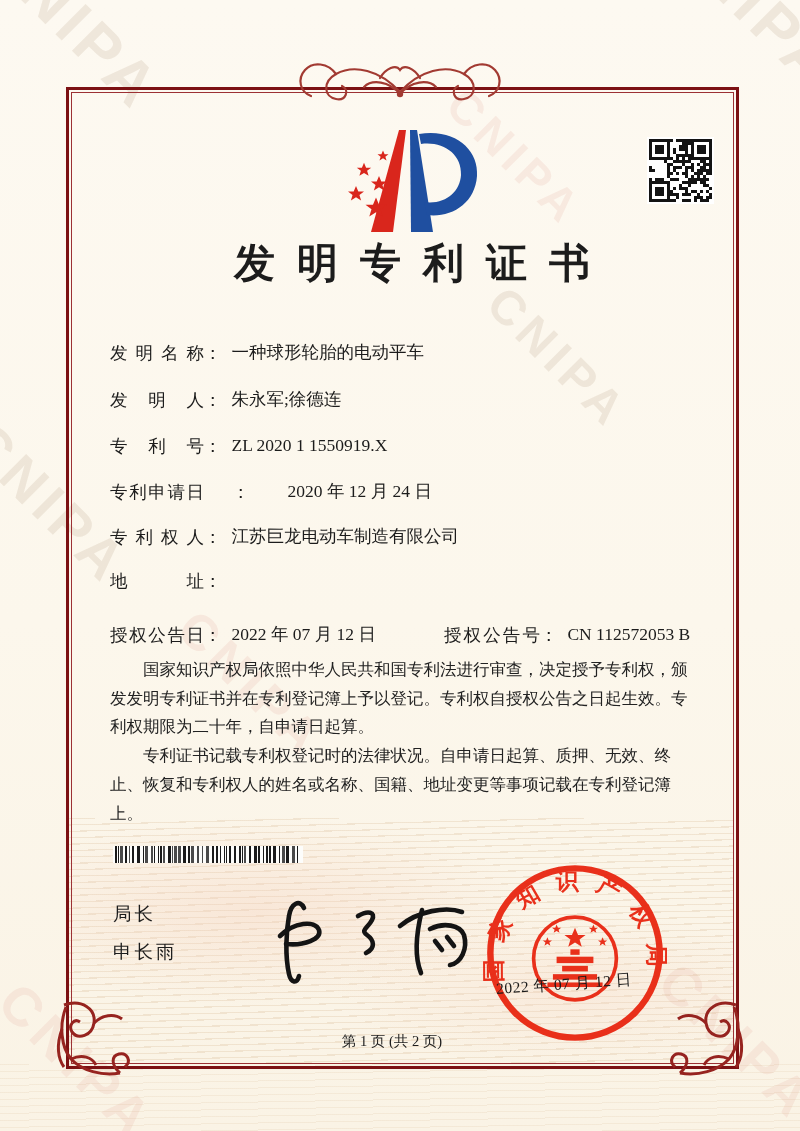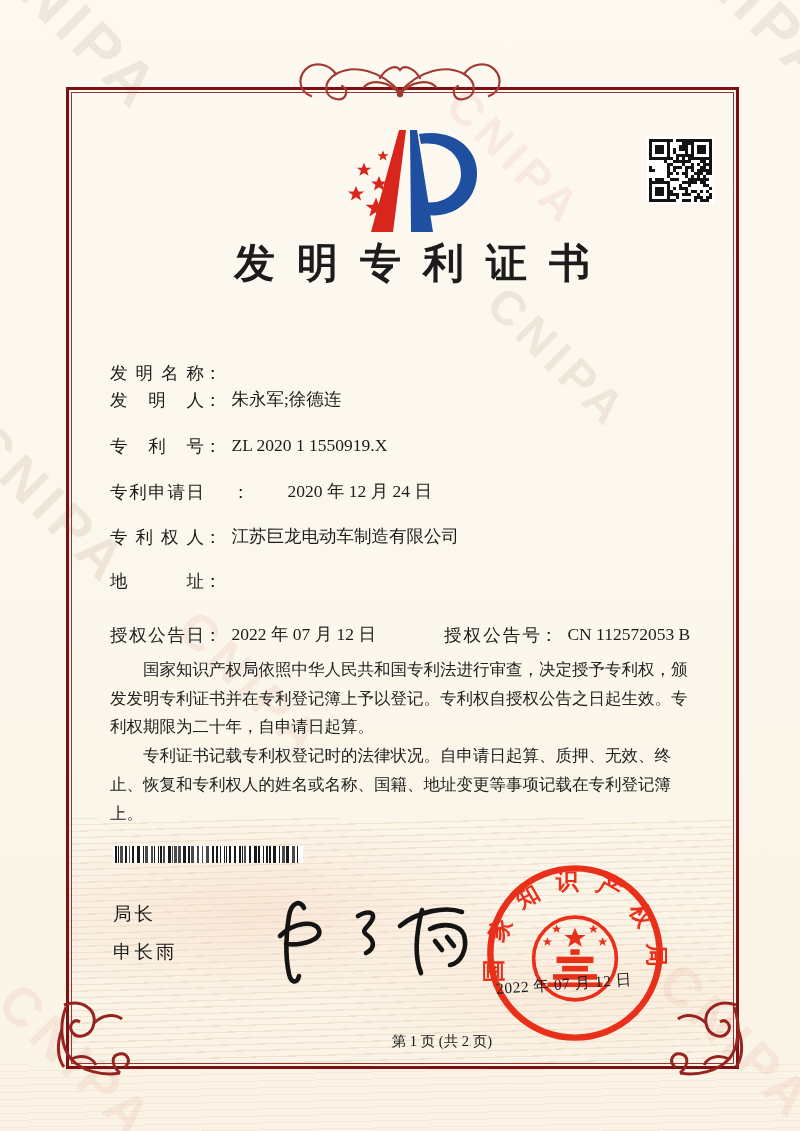--- a/index.html
+++ b/index.html
@@ -46,21 +46,21 @@
   .qr b{display:block;}
   .qr b.on{background:#131313;}
   
   .officer{position:absolute;left:113px;z-index:3;font-size:18.5px;letter-spacing:3px;}
   .sig{position:absolute;left:268px;top:886px;z-index:3;}
   
   .seal{position:absolute;left:483px;top:861px;width:184px;height:184px;z-index:4;opacity:0.93;}
   .seal-date{position:absolute;left:496px;top:973px;width:170px;z-index:5;font-size:15.5px;
              color:#1a1a1a;letter-spacing:0.5px;transform:rotate(-4deg);white-space:nowrap;}
   
-  .pageno{position:absolute;left:292px;top:1032px;width:200px;z-index:3;text-align:right;font-size:14.5px;}
+  .pageno{position:absolute;left:292px;top:1032px;width:200px;z-index:3;text-align:center;font-size:14.5px;}
   .footnote{position:absolute;left:302px;top:1077px;width:212px;height:27px;z-index:3;
             background:#ffffff;text-align:center;font-size:15.5px;line-height:27px;letter-spacing:2px;}
   
   .orn{z-index:2;}
 </style>
 </head>
 <body>
 
 <div class="page">
 
@@ -570,23 +570,24 @@
       <b class="on"></b>
       <b></b>
       <b class="on"></b>
       <b class="on"></b>
       <b class="on"></b>
       <b></b>
     </div>
 
   <div class="title">发明专利证书</div>
 
-  <div class="row" style="top:361px;">
+  <div class="row" style="top:341px;">
     <span class="lbl">发明名称</span>
       <span class="colon">：</span>
+    <span class="val">一种球形轮胎的电动平车</span>
   </div>
   <div class="row" style="top:388px;">
     <span class="lbl">发明人</span>
       <span class="colon">：</span>
     <span class="val">朱永军;徐德连</span>
   </div>
   <div class="row" style="top:434px;">
     <span class="lbl">专利号</span>
       <span class="colon">：</span>
     <span class="val">ZL 2020 1 1550919.X</span>

